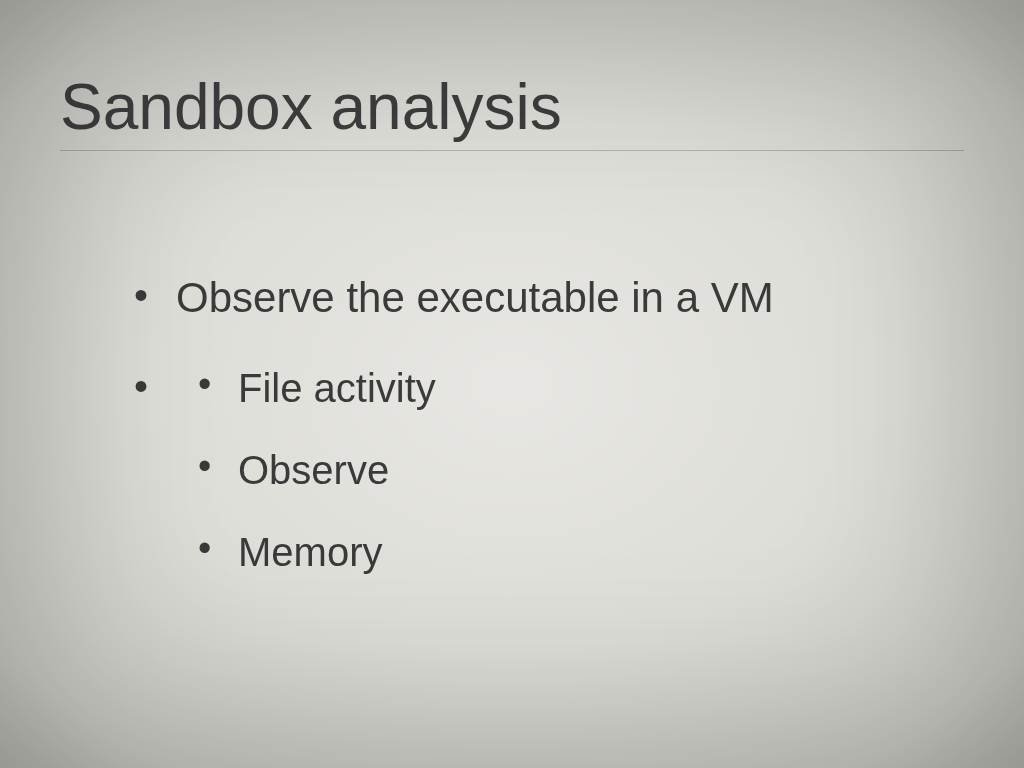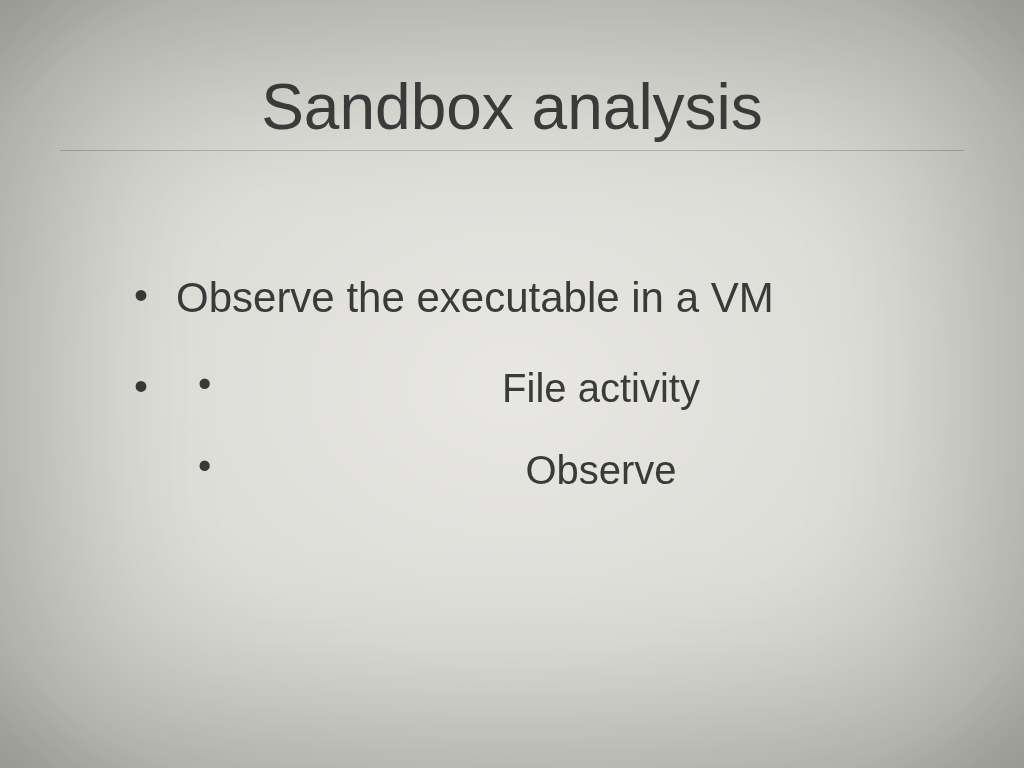--- a/index.html
+++ b/index.html
@@ -22,21 +22,20 @@
       pointer-events: none;
       box-shadow: inset 0 0 180px 40px rgba(0,0,0,0.18);
     }
     .slide {
       width: 100%;
       height: 100%;
       padding: 60px 60px 40px 60px;
       position: relative;
     }
     .title {
-      text-align: center;
       font-size: 64px;
       font-weight: 400;
       color: #3d3d3d;
       margin-top: 10px;
       letter-spacing: 0px;
     }
     .hr {
       border: none;
       border-top: 1px solid rgba(0,0,0,0.2);
       margin-top: 6px;
@@ -60,21 +59,20 @@
       content: "•";
       position: absolute;
       left: 14px;
       top: -2px;
       font-size: 40px;
       color: #3a3a3a;
     }
     .level2 {
       margin-top: 28px;
       padding-left: 8px;
-      text-align: center;
     }
     .level2 > li {
       font-size: 40px;
       color: #3a3a3a;
       margin-bottom: 30px;
       position: relative;
       padding-left: 54px;
       line-height: 1.3;
     }
     .level2 > li::before {
@@ -98,18 +96,21 @@
         <span>Observe the executable in a VM</span>
       </li>
       <li>
         <ul class="level2">
           <li>
             <span>File activity</span>
           </li>
           <li>
             <span>Observe</span>
           </li>
+          <li>
+            <span>Memory</span>
+          </li>
         </ul>
       </li>
     </ul>
   </div>
 </div>
 <div class="vignette"></div>
 
 </body></html>

